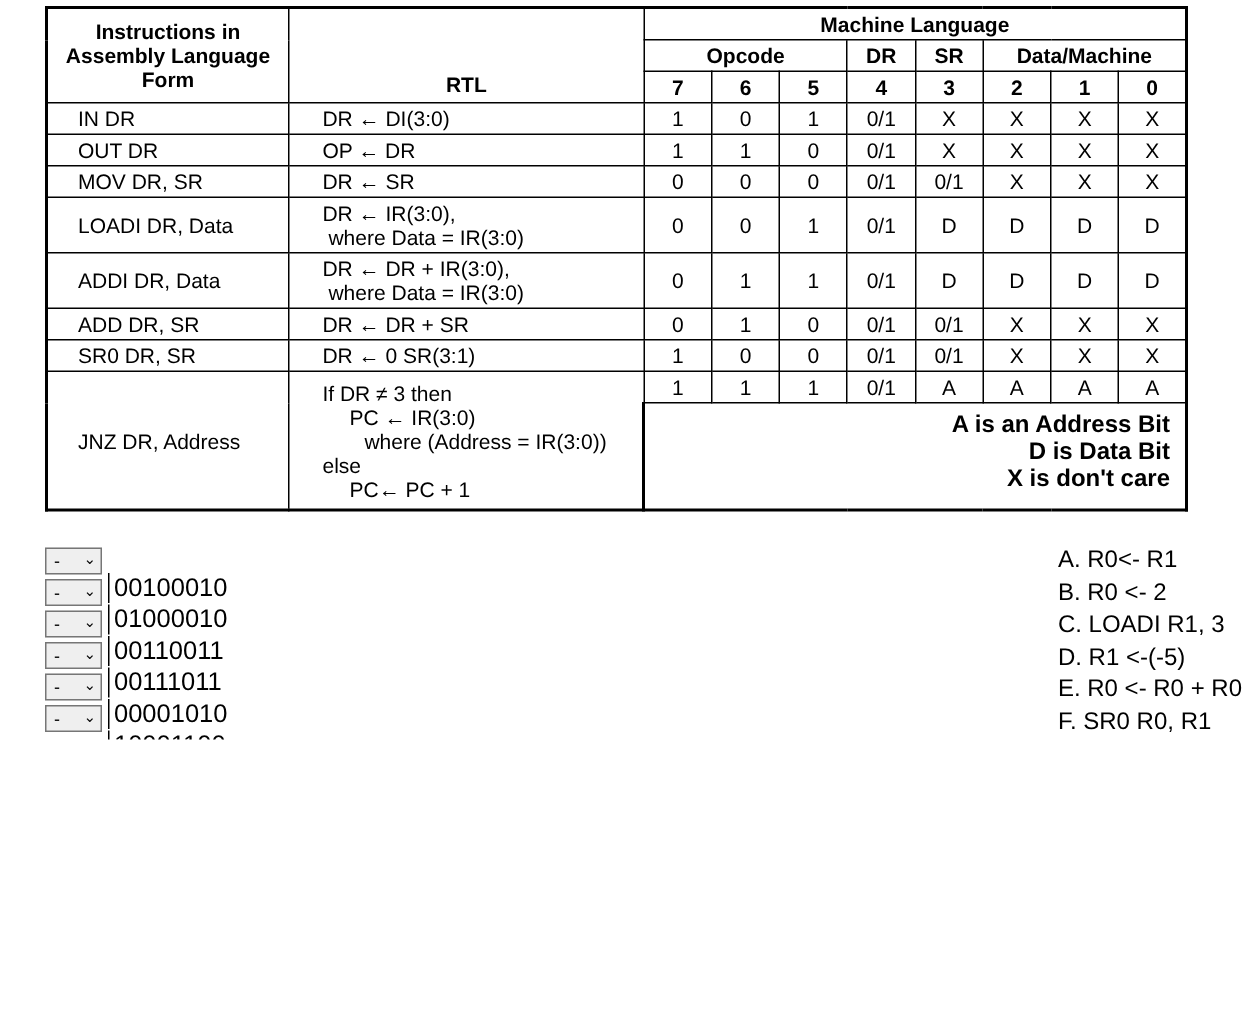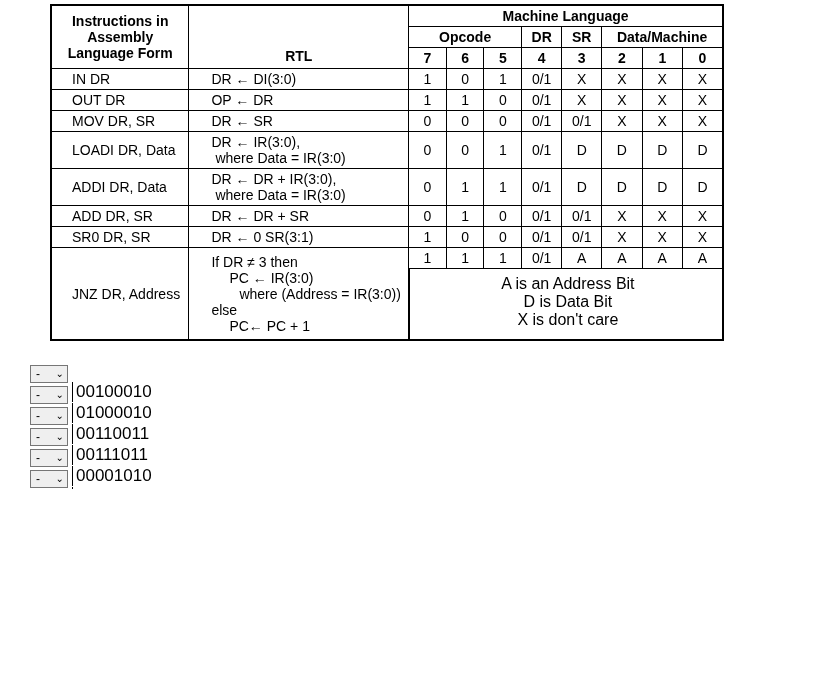--- a/index.html
+++ b/index.html
@@ -10,47 +10,47 @@
     color: #000;
     background: #fff;
     width: 832px;
   }
   .wrap {
     padding: 4px 0 0 30px;
   }
   table.isa {
     border-collapse: collapse;
     border: 2px solid #000;
-    width: 674px;
-    margin-left: 20px;
+    width: 762px;
   }
   table.isa th, table.isa td {
     border: 1px solid #000;
     padding: 2px 6px;
     font-size: 14px;
     vertical-align: middle;
   }
   table.isa .hdr {
     font-weight: bold;
     text-align: center;
   }
   table.isa .inst-col { width: 150px; }
   table.isa .rtl-col  { width: 220px; }
   table.isa .bit-col  { width: 42px; text-align: center; }
   table.isa td.inst { padding-left: 20px; }
   table.isa td.rtl  { padding-left: 22px; }
   table.isa td.bit  { text-align: center; }
   table.isa td.legend {
-    text-align: center;
+    text-align: right;
     font-size: 16px;
     padding: 6px 10px 10px 14px;
     border-top: 1px solid #000;
     border-left: 2px solid #000;
     border-right: 2px solid #000;
     border-bottom: 2px solid #000;
+    font-weight: bold;
   }
   .subind { white-space: pre; display:block; padding-left:18px; }
 
   .bottom {
     display: flex;
     justify-content: space-between;
     margin-top: 22px;
     padding-left: 0px;
     width: 800px;
   }
@@ -298,15 +298,23 @@
     </div>
     <div class="code-row">
       <div class="dd">
         <span>-</span>
         <span class="chev">⌄</span>
       </div>
       <span class="code-txt">10001100</span>
     </div>
   </div>
 
+  <div class="answers">
+    <div>A. R0&lt;- R1</div>
+    <div>B. R0 &lt;- 2</div>
+    <div>C. LOADI R1, 3</div>
+    <div>D. R1 &lt;-(-5)</div>
+    <div>E. R0 &lt;- R0 + R0</div>
+    <div>F. SR0 R0, R1</div>
+  </div>
 </div>
 
 </div>
 
 </body></html>

